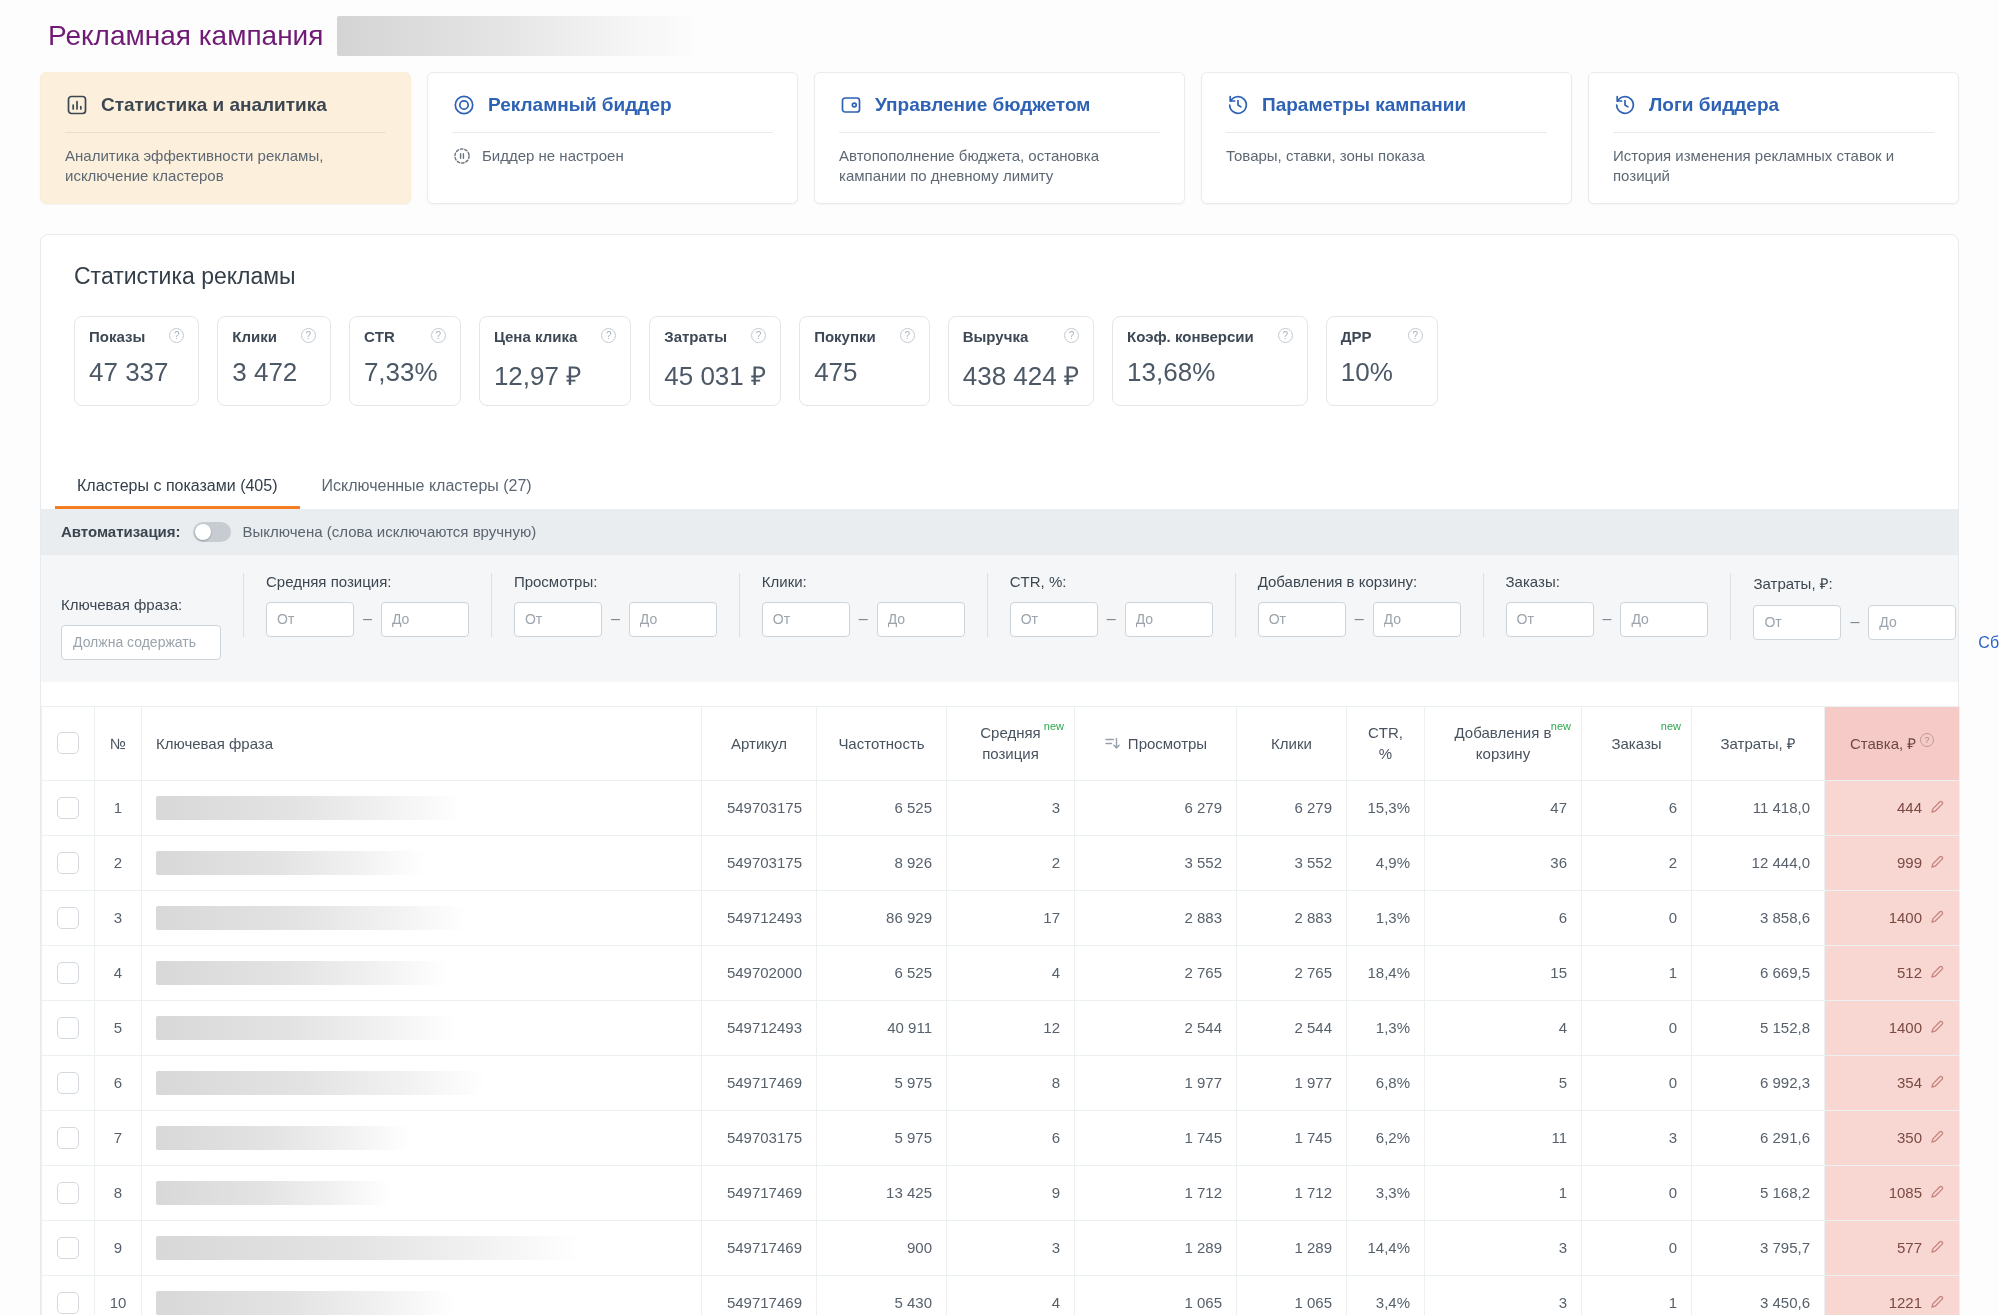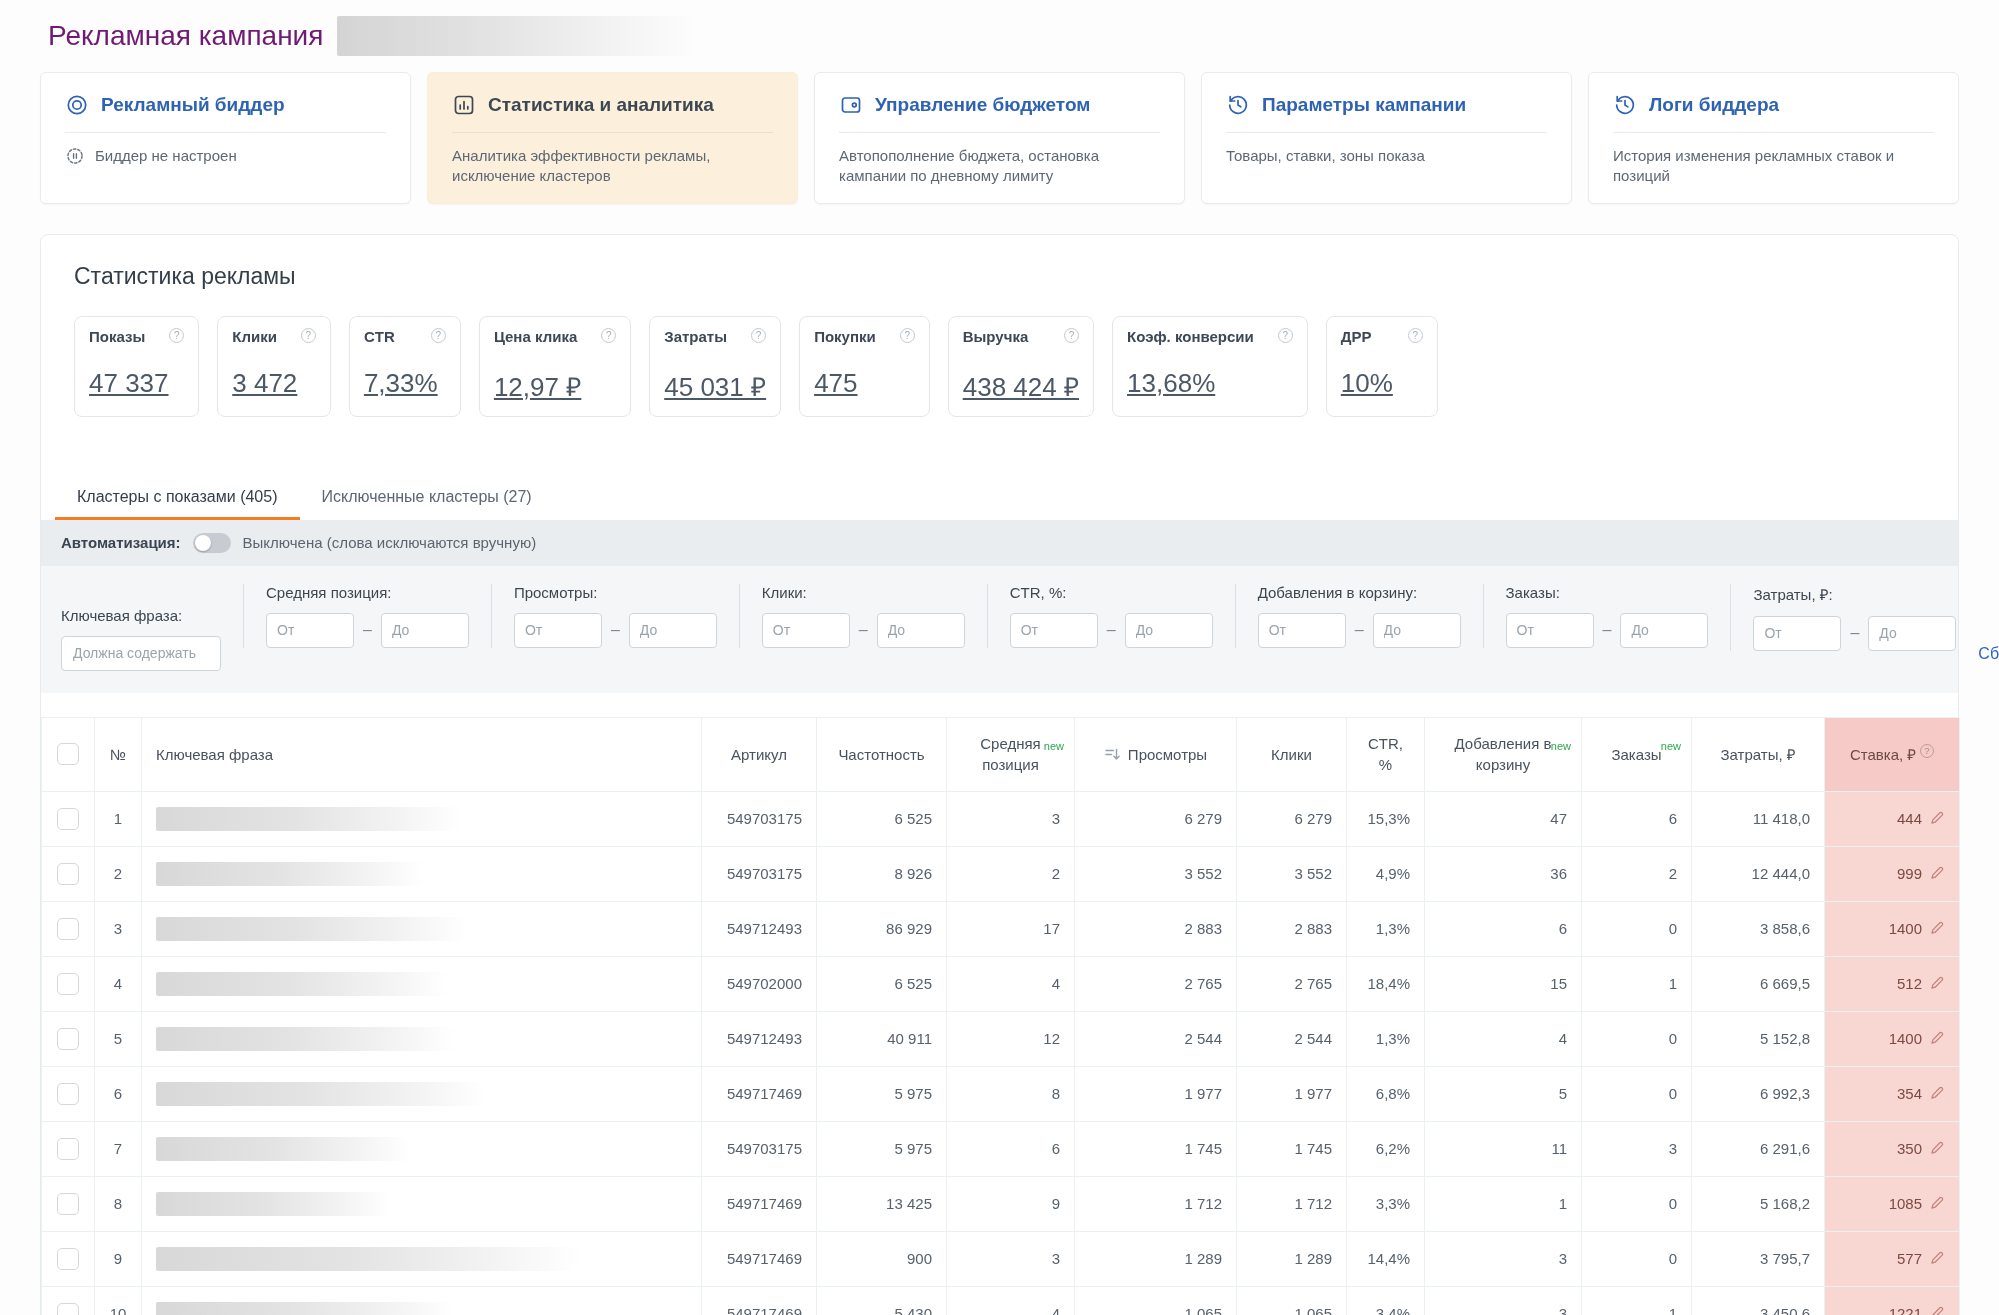--- a/index.html
+++ b/index.html
@@ -32,21 +32,21 @@
 
 .panel { margin-top:30px; background:#fff; border:1px solid #e7ebee; border-radius:8px 8px 0 0; }
 .panel-heading { font-size:23px; font-weight:400; color:#333e49; padding:28px 33px 0; }
 
 .stat-row { display:flex; gap:18px; padding:26px 33px 0; }
 .stat-card { border:1px solid #e2e7ea; border-radius:8px; padding:11px 14px 12px; min-width:112px; background:#fff; }
 .stat-head { display:flex; justify-content:space-between; align-items:flex-start; gap:24px;
   font-size:15px; font-weight:bold; color:#3d4854; white-space:nowrap; }
 .help-icon { width:15px; height:15px; border:1px solid #c3cad1; border-radius:50%;
   color:#a7b0b8; font-size:10px; line-height:13px; text-align:center; font-weight:normal; flex:0 0 15px; cursor:pointer; }
-.stat-value { font-size:26px; color:#4c5866; margin-top:23px; white-space:nowrap;text-decoration:underline; }
+.stat-value { font-size:26px; color:#4c5866; margin-top:12px; white-space:nowrap; }
 
 .tabs { display:flex; margin-top:58px; padding-left:14px; }
 .tab { padding:13px 22px 14px; font-size:16px; color:#5c6773; position:relative; cursor:pointer; white-space:nowrap; }
 .tab.active { color:#333e4a; }
 .tab.active::after { content:""; position:absolute; left:0; right:0; bottom:0; height:3px; background:#f57d20; }
 
 .automation-bar { background:#e9edf0; height:46px; display:flex; align-items:center; padding:0 20px; gap:12px; font-size:15px; }
 .automation-label { font-weight:bold; color:#3b454f; }
 .switch { width:38px; height:20px; border-radius:10px; background:#c6ccd2; position:relative; cursor:pointer; flex:0 0 38px; }
 .switch-knob { position:absolute; left:2px; top:2px; width:16px; height:16px; border-radius:50%; background:#fff; box-shadow:0 1px 2px rgba(0,0,0,.25); }
@@ -67,21 +67,21 @@
 
 .cluster-table { width:100%; border-collapse:collapse; table-layout:fixed; margin-top:24px; }
 .cluster-table th, .cluster-table td { border:1px solid #ebf0f2; }
 .cluster-table th { height:74px; font-weight:normal; color:#49535f; font-size:15px; background:#fff; text-align:center; position:relative; padding:0 10px; }
 .cluster-table td { height:55px; font-size:15px; color:#57616c; padding:0 14px; background:#fff; }
 th.c-phrase, td.c-phrase { text-align:left; padding-left:14px; }
 .t-right { text-align:right; }
 .t-center { text-align:center; }
 .hwrap { display:inline-block; line-height:1.4; }
 .w-avg { width:72px; } .w-ctr { width:40px; } .w-cart { width:104px; } .w-spend { width:76px; }
-.new { position:absolute; top:22px; right:10px; color:#2ea84f; font-size:11px; font-style:normal; }
+.new { position:absolute; top:13px; right:10px; color:#2ea84f; font-size:11px; font-style:normal; }
 .checkbox { display:inline-block; width:22px; height:22px; border:1.5px solid #d2d8dd; border-radius:5px; background:#fff; cursor:pointer; vertical-align:middle; }
 .redact { height:24px; border-radius:2px;
   background:linear-gradient(90deg,#d8d8d8 0%,#e3e3e3 45%,#f1f1f1 75%,rgba(255,255,255,0) 100%); }
 .sort-icon { display:inline-block; width:17px; height:17px; vertical-align:-3px; margin-right:7px; cursor:pointer; }
 .sort-icon svg { width:100%; height:100%; stroke:#97a1ab; fill:none; stroke-width:1.4; stroke-linecap:round; stroke-linejoin:round; }
 th.c-bid { background:#f5cac7; color:#6e4a44; }
 td.c-bid { background:#f8d7d3; color:#7b4a43; }
 .help-sup { display:inline-block; width:14px; height:14px; border:1px solid #c09d96; border-radius:50%;
   color:#a98b84; font-size:9px; line-height:12px; text-align:center; vertical-align:super; margin-left:4px; cursor:pointer; }
 .pencil { display:inline-block; width:16px; height:16px; vertical-align:-2px; margin-left:7px; cursor:pointer; }
@@ -89,54 +89,54 @@
 </style>
 </head>
 <body>
 
 <div class="title-row">
   <h1 class="page-title">Рекламная кампания</h1>
   <div class="title-redact"></div>
 </div>
 
 <div class="nav-row">
+    <div class="nav-card active">
+    <div class="nav-head">
+      <span class="nav-icon">
+          <svg viewBox="0 0 24 24">
+            <rect x="3.5" y="3.5" width="17" height="17" rx="3"></rect>
+            <path d="M8.2 16v-4M12 16V8.5M15.8 16v-2.5"></path>
+          </svg>
+        </span>
+      <span class="nav-title">Статистика и аналитика</span>
+    </div>
+    <div class="nav-divider"></div>
+    <div class="nav-desc">
+        <span>Аналитика эффективности рекламы, исключение кластеров</span>
+      </div>
+  </div>
     <div class="nav-card">
     <div class="nav-head">
       <span class="nav-icon">
           <svg viewBox="0 0 24 24">
             <circle cx="12" cy="12" r="8.7"></circle>
             <circle cx="12" cy="12" r="4.2"></circle>
           </svg>
         </span>
       <span class="nav-title">Рекламный биддер</span>
     </div>
     <div class="nav-divider"></div>
     <div class="nav-desc">
         <span class="desc-icon">
           <svg viewBox="0 0 24 24">
             <circle cx="12" cy="12" r="8.5" stroke-dasharray="3 2.4"></circle>
             <path d="M10.3 9.3v5.4M13.7 9.3v5.4"></path>
           </svg>
         </span>
         <span>Биддер не настроен</span>
-      </div>
-  </div>
-    <div class="nav-card active">
-    <div class="nav-head">
-      <span class="nav-icon">
-          <svg viewBox="0 0 24 24">
-            <rect x="3.5" y="3.5" width="17" height="17" rx="3"></rect>
-            <path d="M8.2 16v-4M12 16V8.5M15.8 16v-2.5"></path>
-          </svg>
-        </span>
-      <span class="nav-title">Статистика и аналитика</span>
-    </div>
-    <div class="nav-divider"></div>
-    <div class="nav-desc">
-        <span>Аналитика эффективности рекламы, исключение кластеров</span>
       </div>
   </div>
     <div class="nav-card">
     <div class="nav-head">
       <span class="nav-icon">
           <svg viewBox="0 0 24 24">
             <rect x="3.5" y="5" width="17" height="14" rx="2.5"></rect>
             <circle cx="15.3" cy="12" r="1.9"></circle>
           </svg>
         </span>

